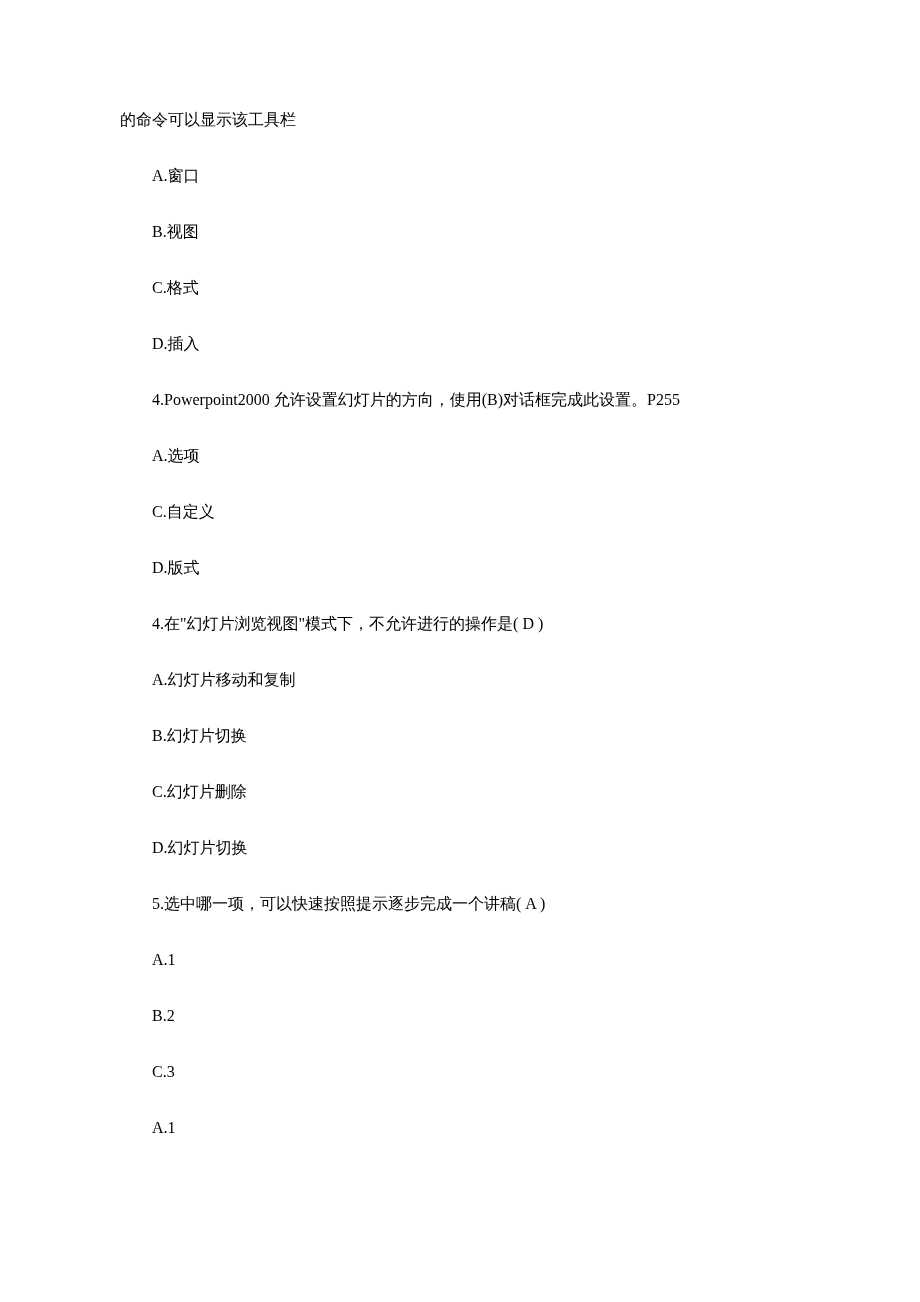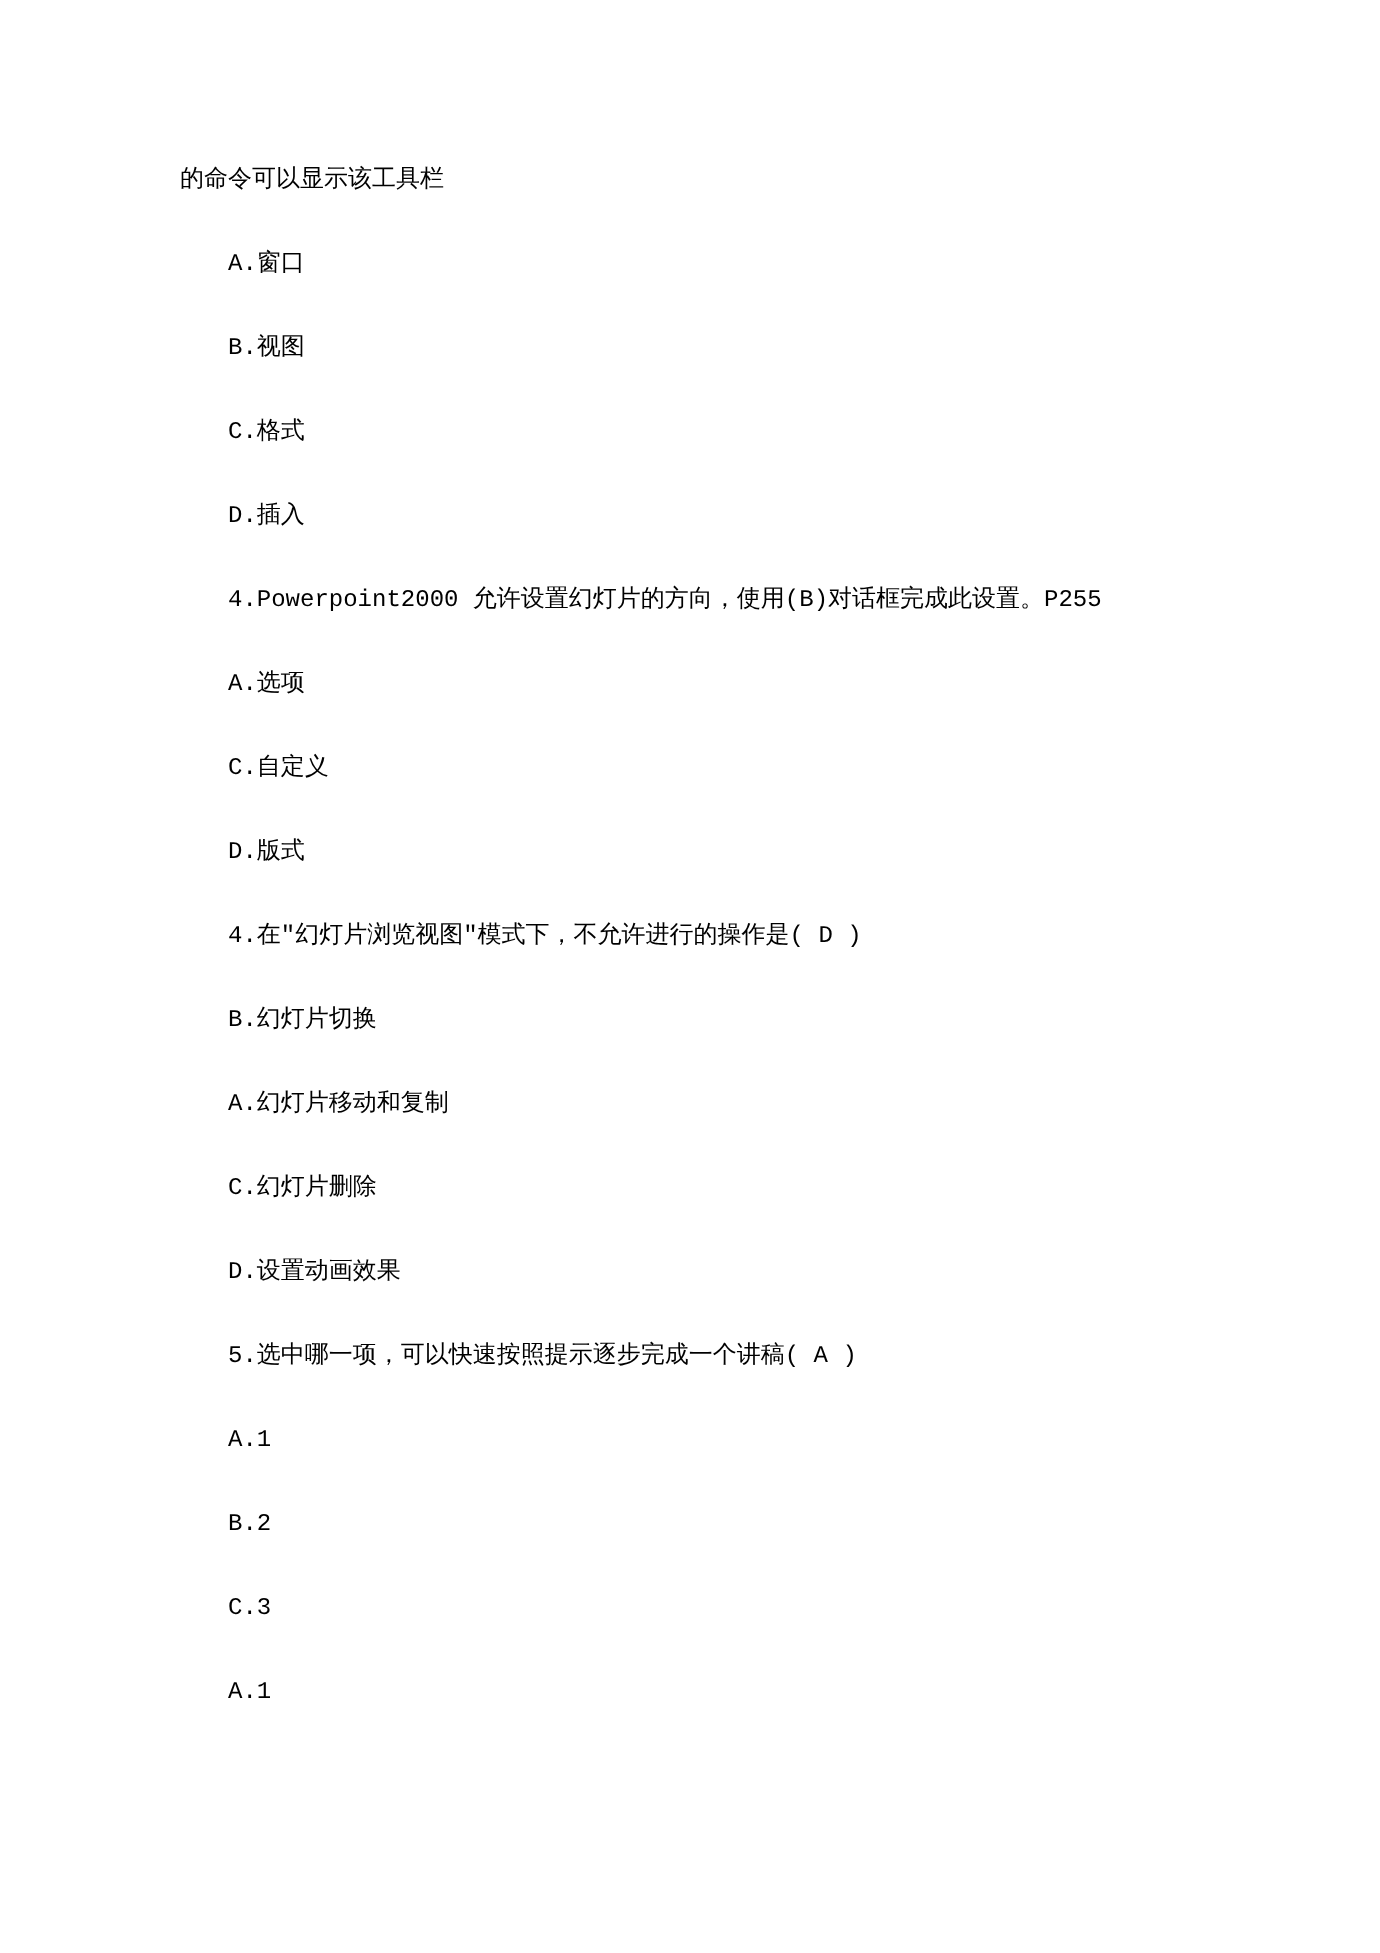--- a/index.html
+++ b/index.html
@@ -19,39 +19,38 @@
     .page {
       padding: 108px 120px 100px 120px;
     }
     .line {
       margin-bottom: 32px;
     }
     .line-first {
     }
     .indent {
       padding-left: 32px;
-      font-family: Liberation Mono, monospace;
     }
   </style>
 </head>
 <body>
 
 <div class="page">
   <div class="line line-first">的命令可以显示该工具栏</div>
   <div class="line indent">A.窗口</div>
   <div class="line indent">B.视图</div>
   <div class="line indent">C.格式</div>
   <div class="line indent">D.插入</div>
   <div class="line indent">4.Powerpoint2000 允许设置幻灯片的方向，使用(B)对话框完成此设置。P255</div>
   <div class="line indent">A.选项</div>
   <div class="line indent">C.自定义</div>
   <div class="line indent">D.版式</div>
   <div class="line indent">4.在"幻灯片浏览视图"模式下，不允许进行的操作是( D )</div>
+  <div class="line indent">A.幻灯片移动和复制</div>
   <div class="line indent">B.幻灯片切换</div>
-  <div class="line indent">A.幻灯片移动和复制</div>
   <div class="line indent">C.幻灯片删除</div>
-  <div class="line indent">D.设置动画效果</div>
+  <div class="line indent">D.幻灯片切换</div>
   <div class="line indent">5.选中哪一项，可以快速按照提示逐步完成一个讲稿( A )</div>
   <div class="line indent">A.1</div>
   <div class="line indent">B.2</div>
   <div class="line indent">C.3</div>
   <div class="line indent">A.1</div>
 </div>
 
 </body></html>

